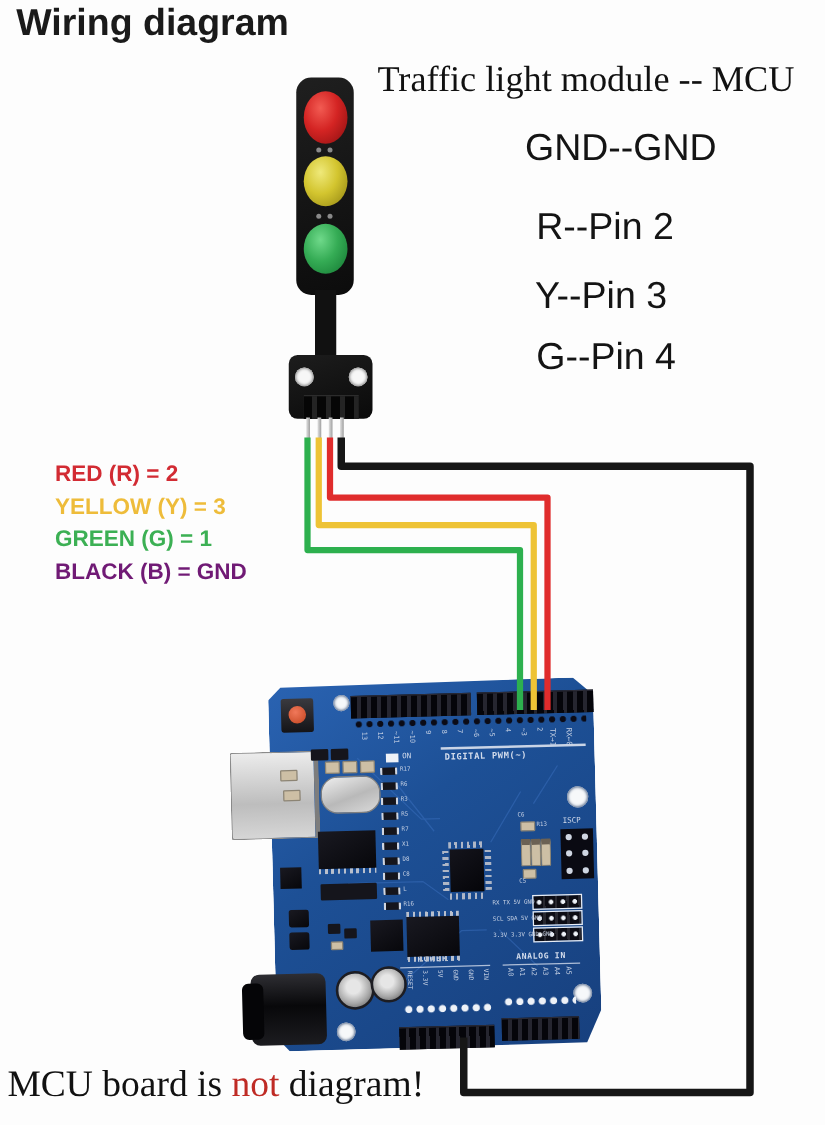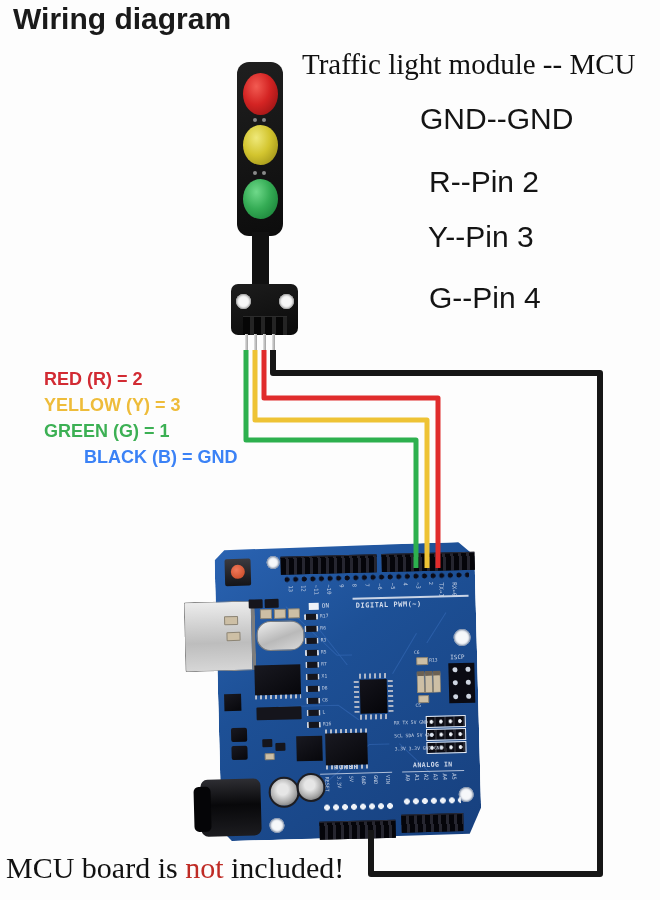--- a/index.html
+++ b/index.html
@@ -7,21 +7,21 @@
           font-family:"Liberation Sans", sans-serif;}
   .abs{position:absolute;}
   
   .title{left:13px;top:2px;font-size:30px;font-weight:600;color:#1a1a1a;letter-spacing:0px;}
   .notes-heading{left:302px;top:48px;font-size:29px;color:#111;
                  font-family:"Liberation Serif", serif;white-space:nowrap;}
   .note{font-size:30px;color:#141414;white-space:nowrap;}
   .note0{left:386px;top:102px;margin-left:34px;}
   .note1{left:429px;top:165px;}
   .note2{left:428px;top:220px;}
-  .note3{left:429px;top:281px;}
+  .note3{left:429px;top:269px;}
   
   .legend{left:44px;top:366px;}
   .legend-item{font-size:18px;font-weight:bold;line-height:26px;white-space:nowrap;}
   
   .footer{left:6px;top:851px;font-size:30px;color:#111;
           font-family:"Liberation Serif", serif;white-space:nowrap;}
   .footer .hl{color:#bf2b25;}
   
   .tl-body{left:237px;top:62px;width:46px;height:174px;background:linear-gradient(160deg,#1f1f1f,#0c0c0c);
            border-radius:12px;}
@@ -100,21 +100,21 @@
   <div class="abs note note0">GND--GND</div>
   <div class="abs note note1">R--Pin 2</div>
   <div class="abs note note2">Y--Pin 3</div>
   <div class="abs note note3">G--Pin 4</div>
 
   <div class="abs legend">
 
   <div class="legend-item" style="color: rgb(210, 43, 51);">RED (R) = 2</div>
       <div class="legend-item" style="color: rgb(238, 188, 58);">YELLOW (Y) = 3</div>
       <div class="legend-item" style="color: rgb(60, 176, 84);">GREEN (G) = 1</div>
-      <div class="legend-item" style="color: #3b82f6; margin-left: 40px;">BLACK (B) = GND</div>
+      <div class="legend-item" style="color: #701a75;">BLACK (B) = GND</div>
     </div>
 
   <div>
     <div class="abs tl-body"></div>
     <div class="abs led led-red"></div>
     <div class="abs led led-yellow"></div>
     <div class="abs led led-green"></div>
     <div class="abs tl-dot" style="left:253px;top:118px;"></div>
     <div class="abs tl-dot" style="left:262px;top:118px;"></div>
     <div class="abs tl-dot" style="left:253px;top:171px;"></div>
@@ -327,15 +327,15 @@
     <div class="abs legtop" style="left:106px;top:220px;width:42px;"></div>
   </div>
 
   <svg id="wires" class="abs" width="660" height="900">
       <polyline points="246,350 246,440 416,440 416,568" fill="none" stroke="#2db04e" stroke-width="5" stroke-linejoin="round"></polyline>
       <polyline points="255,350 255,420 427,420 427,568" fill="none" stroke="#eec335" stroke-width="5" stroke-linejoin="round"></polyline>
       <polyline points="264,350 264,398 438,398 438,568" fill="none" stroke="#e02c2c" stroke-width="5" stroke-linejoin="round"></polyline>
       <polyline points="273,350 273,373 600,373 600,874 371,874 371,830" fill="none" stroke="#161616" stroke-width="6" stroke-linejoin="round"></polyline>
     </svg>
 
-  <div class="abs footer"><span>MCU board is </span><span class="hl">not</span><span> included!</span></div>
+  <div class="abs footer"><span>MCU board is </span><span class="hl">not</span><span> diagram!</span></div>
 
 </div>
 
 </body></html>

